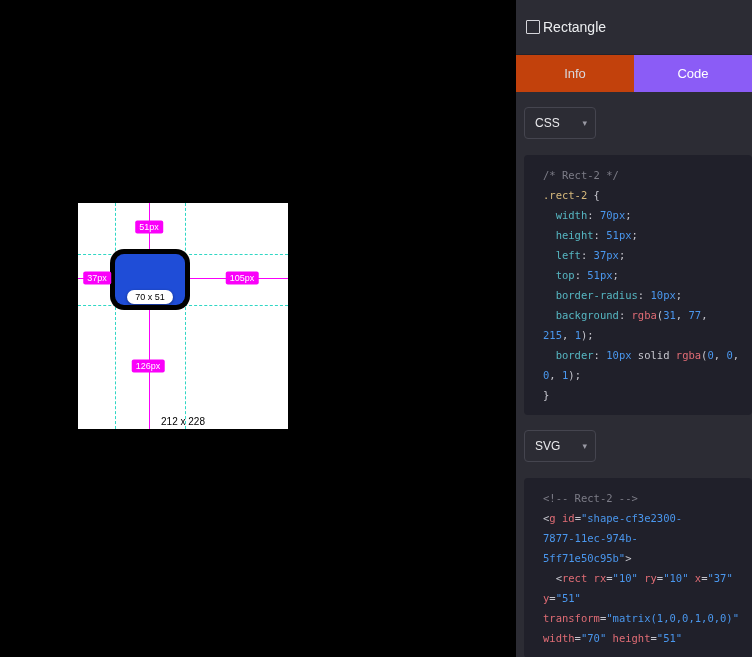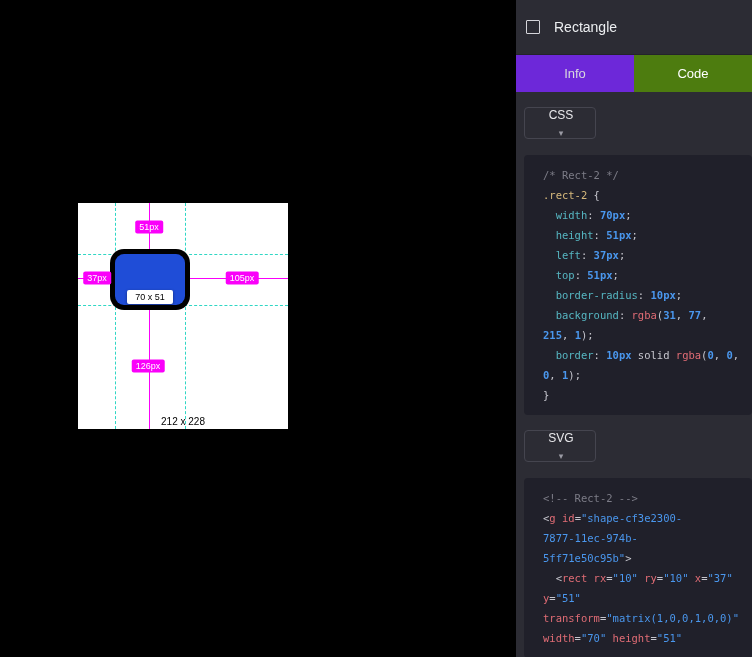--- a/index.html
+++ b/index.html
@@ -7,51 +7,51 @@
   .stage { position:relative; width:752px; height:657px; background:#000; }
 
   
   .artboard { position:absolute; left:78px; top:203px; width:210px; height:226px; background:#fff; }
   .guide-v { position:absolute; top:0; bottom:0; width:0; border-left:1px dashed #2fd7c5; }
   .guide-h { position:absolute; left:0; right:0; height:0; border-top:1px dashed #2fd7c5; }
   .mline-v { position:absolute; width:1px; background:#fa00fa; }
   .mline-h { position:absolute; height:1px; background:#fa00fa; }
   .shape-outer { position:absolute; left:32px; top:46px; width:80px; height:61px; background:#000; border-radius:14px; }
   .shape-inner { position:absolute; left:5px; top:5px; right:5px; bottom:5px; background:#1f4dd7; border-radius:9px; }
-  .size-tip { position:absolute; left:49px; top:87px; width:46px; height:14px; background:#fff; border-radius:2px;
+  .size-tip { position:absolute; left:49px; top:87px; width:46px; height:14px; background:#fff; border-radius:7px;
               box-shadow:0 1px 3px rgba(0,0,0,.45); font-size:9px; color:#000;
               display:flex; align-items:center; justify-content:center; white-space:nowrap; }
   .mlabel { position:absolute; transform:translate(-50%,-50%); background:#fa00fa; color:#fff; font-size:9px;
             line-height:13px; padding:0 4px; border-radius:2px; white-space:nowrap; }
   .artboard-size { position:absolute; left:0; right:0; bottom:2px; text-align:center; font-size:10px; color:#000; }
 
   
   .panel { position:absolute; left:516px; top:0; width:236px; height:657px; background:#2c2c34; color:#e9e9ec; overflow:hidden; }
-  .panel-header { height:54px; display:flex; align-items:center; padding:0 10px; gap:14px; }
+  .panel-header { height:54px; display:flex; align-items:center; padding:0 10px; gap:3px; }
   .rect-icon { width:14px; height:14px; border:1px solid #d5d5da; border-radius:1px; flex:0 0 auto; }
   .layer-title { font-size:14px; color:#eceef0; }
   .tabs { display:flex; height:38px; border-top:1px solid #23232b; }
   .tab { flex:1; display:flex; align-items:center; justify-content:center; font-size:13px; color:#d8d8de;
-         background:#6d28d9; cursor:pointer; }
-  .tab.active { background:#4d7c0f; color:#ffffff; }
+         background:#c2410c; cursor:pointer; }
+  .tab.active { background:#8b5cf6; color:#ffffff; }
 
   .select { display:flex; align-items:center; justify-content:space-between; width:72px; height:32px;
             margin:15px 0 0 8px; padding:0 8px 0 10px; border:1px solid #45454f; border-radius:4px;
-            font-size:12px; color:#e9e9ec; background:#2c2c34; cursor:pointer;flex-direction:column; }
+            font-size:12px; color:#e9e9ec; background:#2c2c34; cursor:pointer; }
   .select.second { }
   .chev { font-size:9px; color:#9a9aa4; }
 
   .code { width:228px; margin:16px 0 0 8px; background:#20202a; border-radius:4px;
           padding:10px 4px 10px 19px; font-family:"DejaVu Sans Mono",monospace; font-size:10.5px;
           line-height:20px; white-space:pre; overflow:hidden; }
   .code-line { white-space:pre; }
   .tk-comment { color:#7c7c87; }
   .tk-sel     { color:#d7ba7d;text-align:center; }
   .tk-prop    { color:#56b6c2; }
-  .tk-num     { color:#4a97ee;font-weight:bold; }
+  .tk-num     { color:#4a97ee; }
   .tk-str     { color:#4a97ee; }
   .tk-red     { color:#e06c75; }
   .tk-plain   { color:#c6c6ce; }
 </style>
 </head>
 <body>
 
 <div class="stage">
 
   <div class="artboard">

